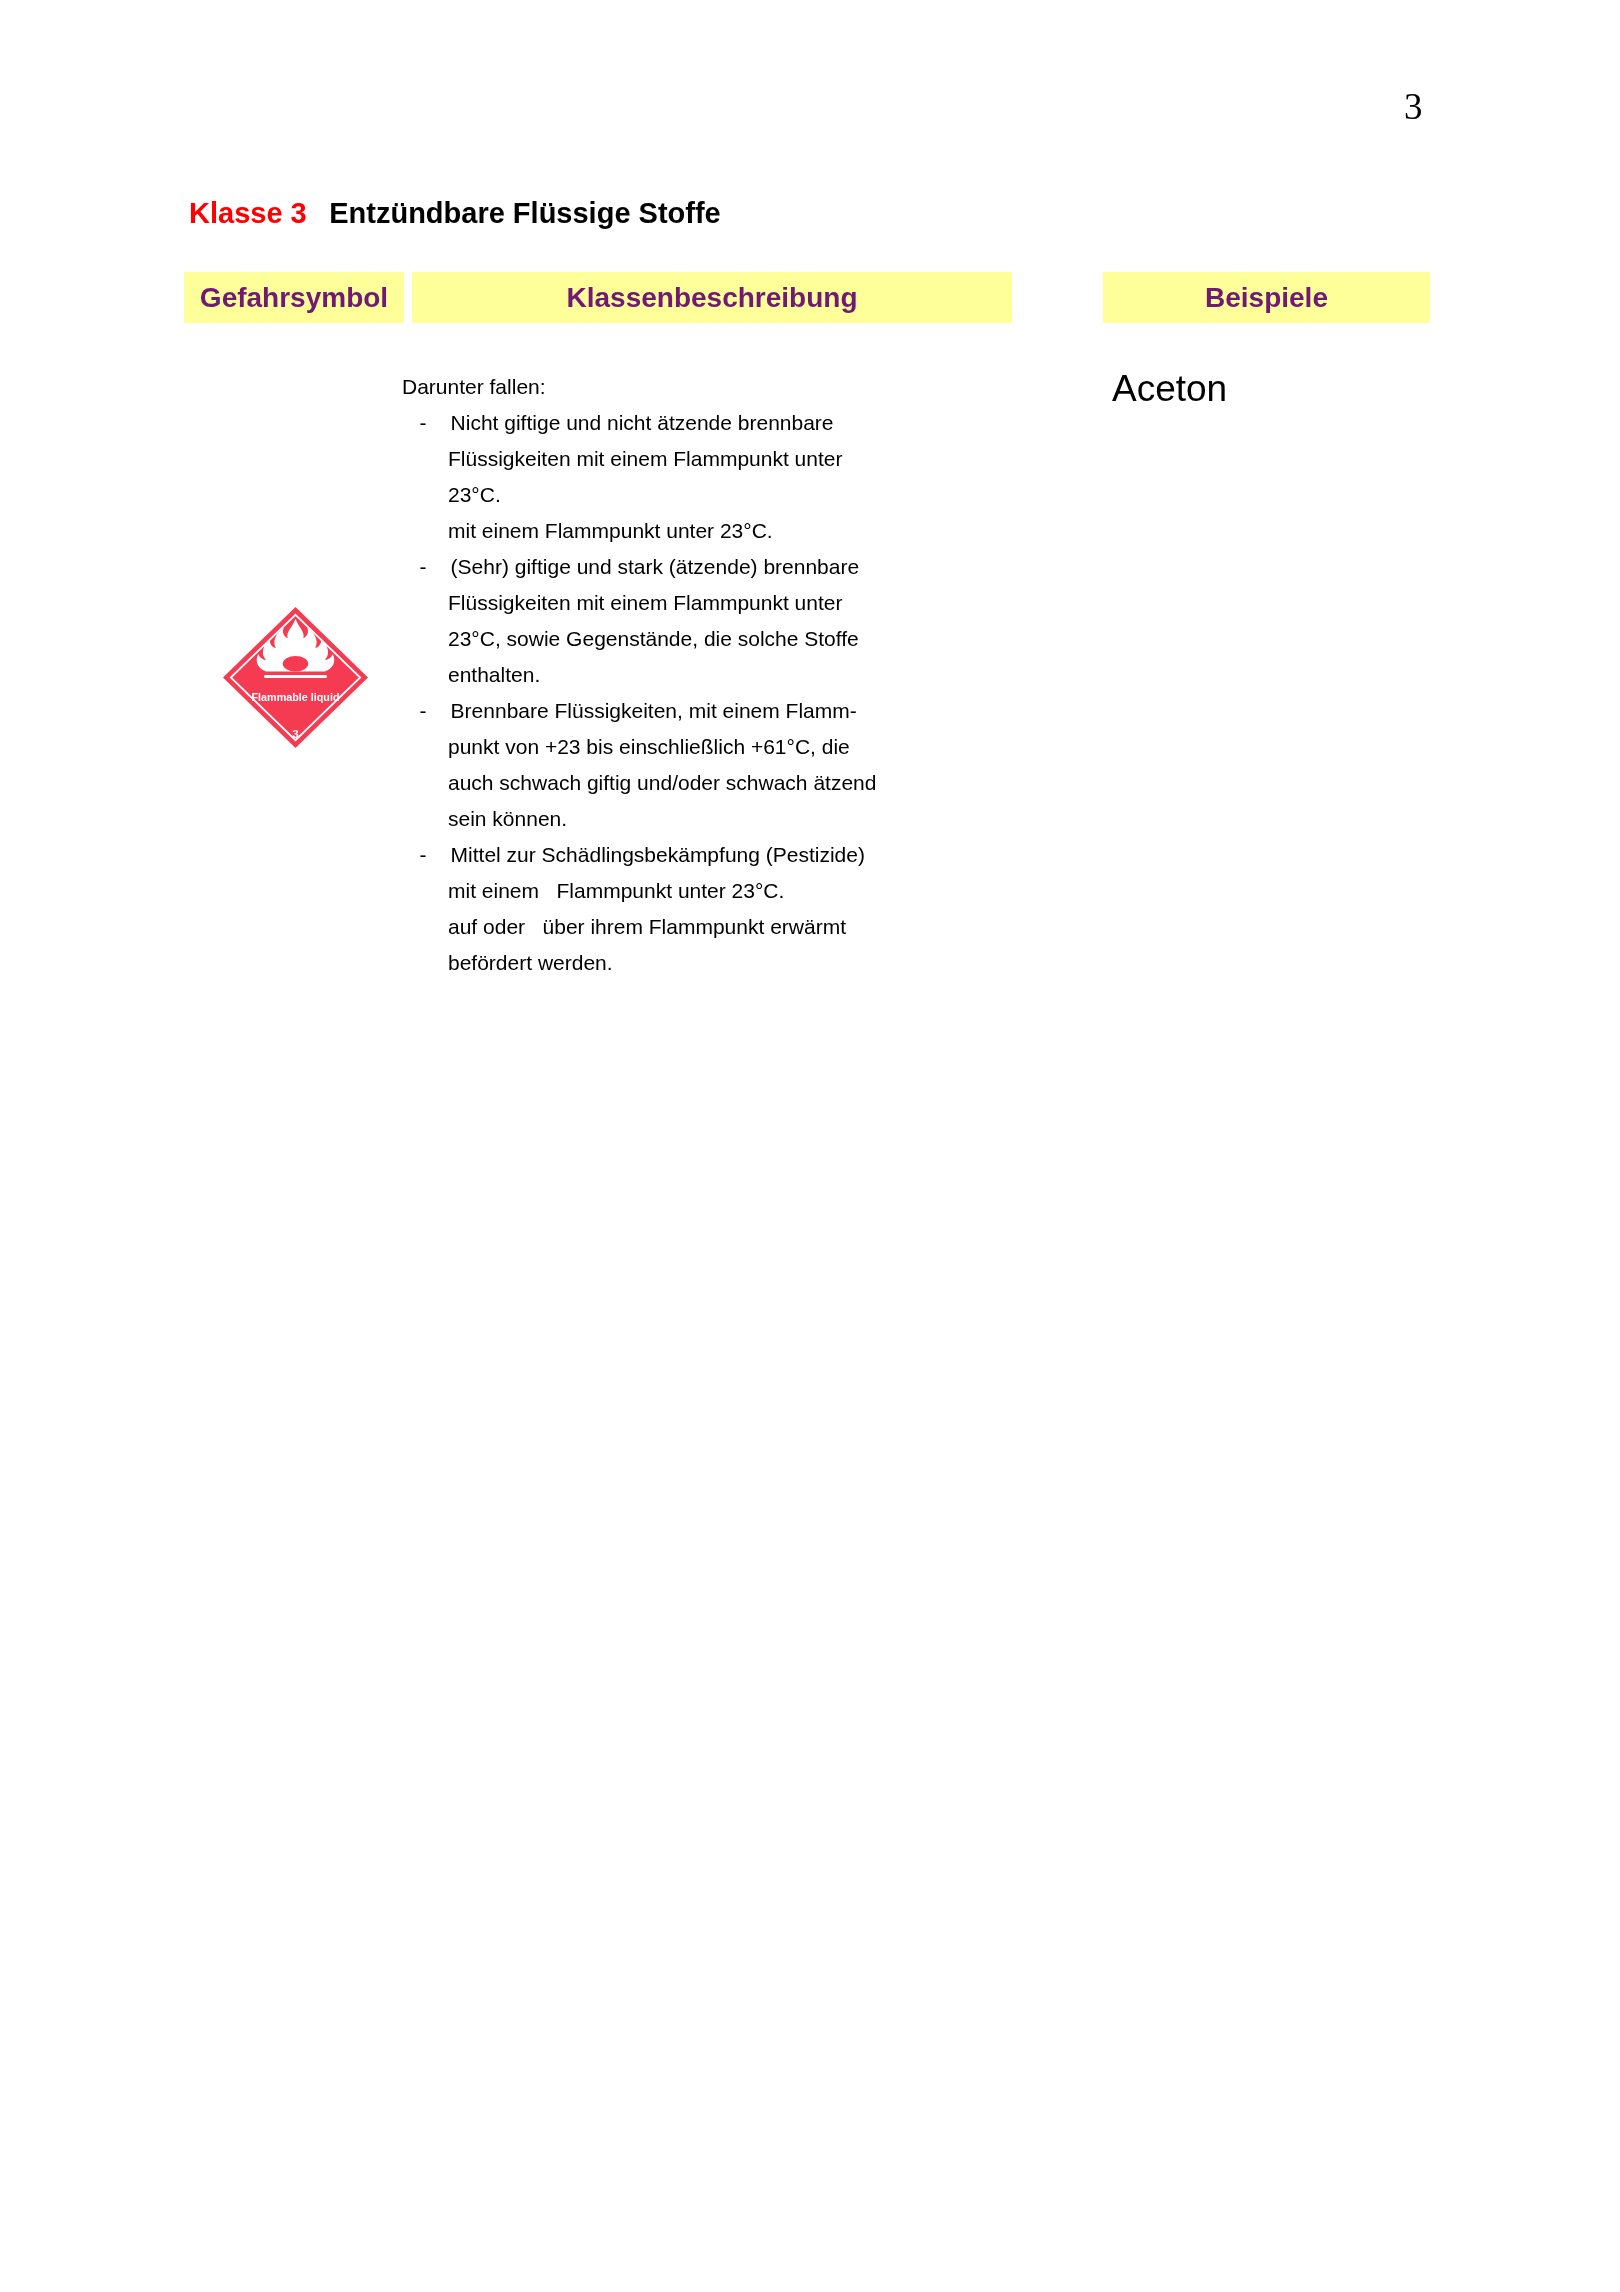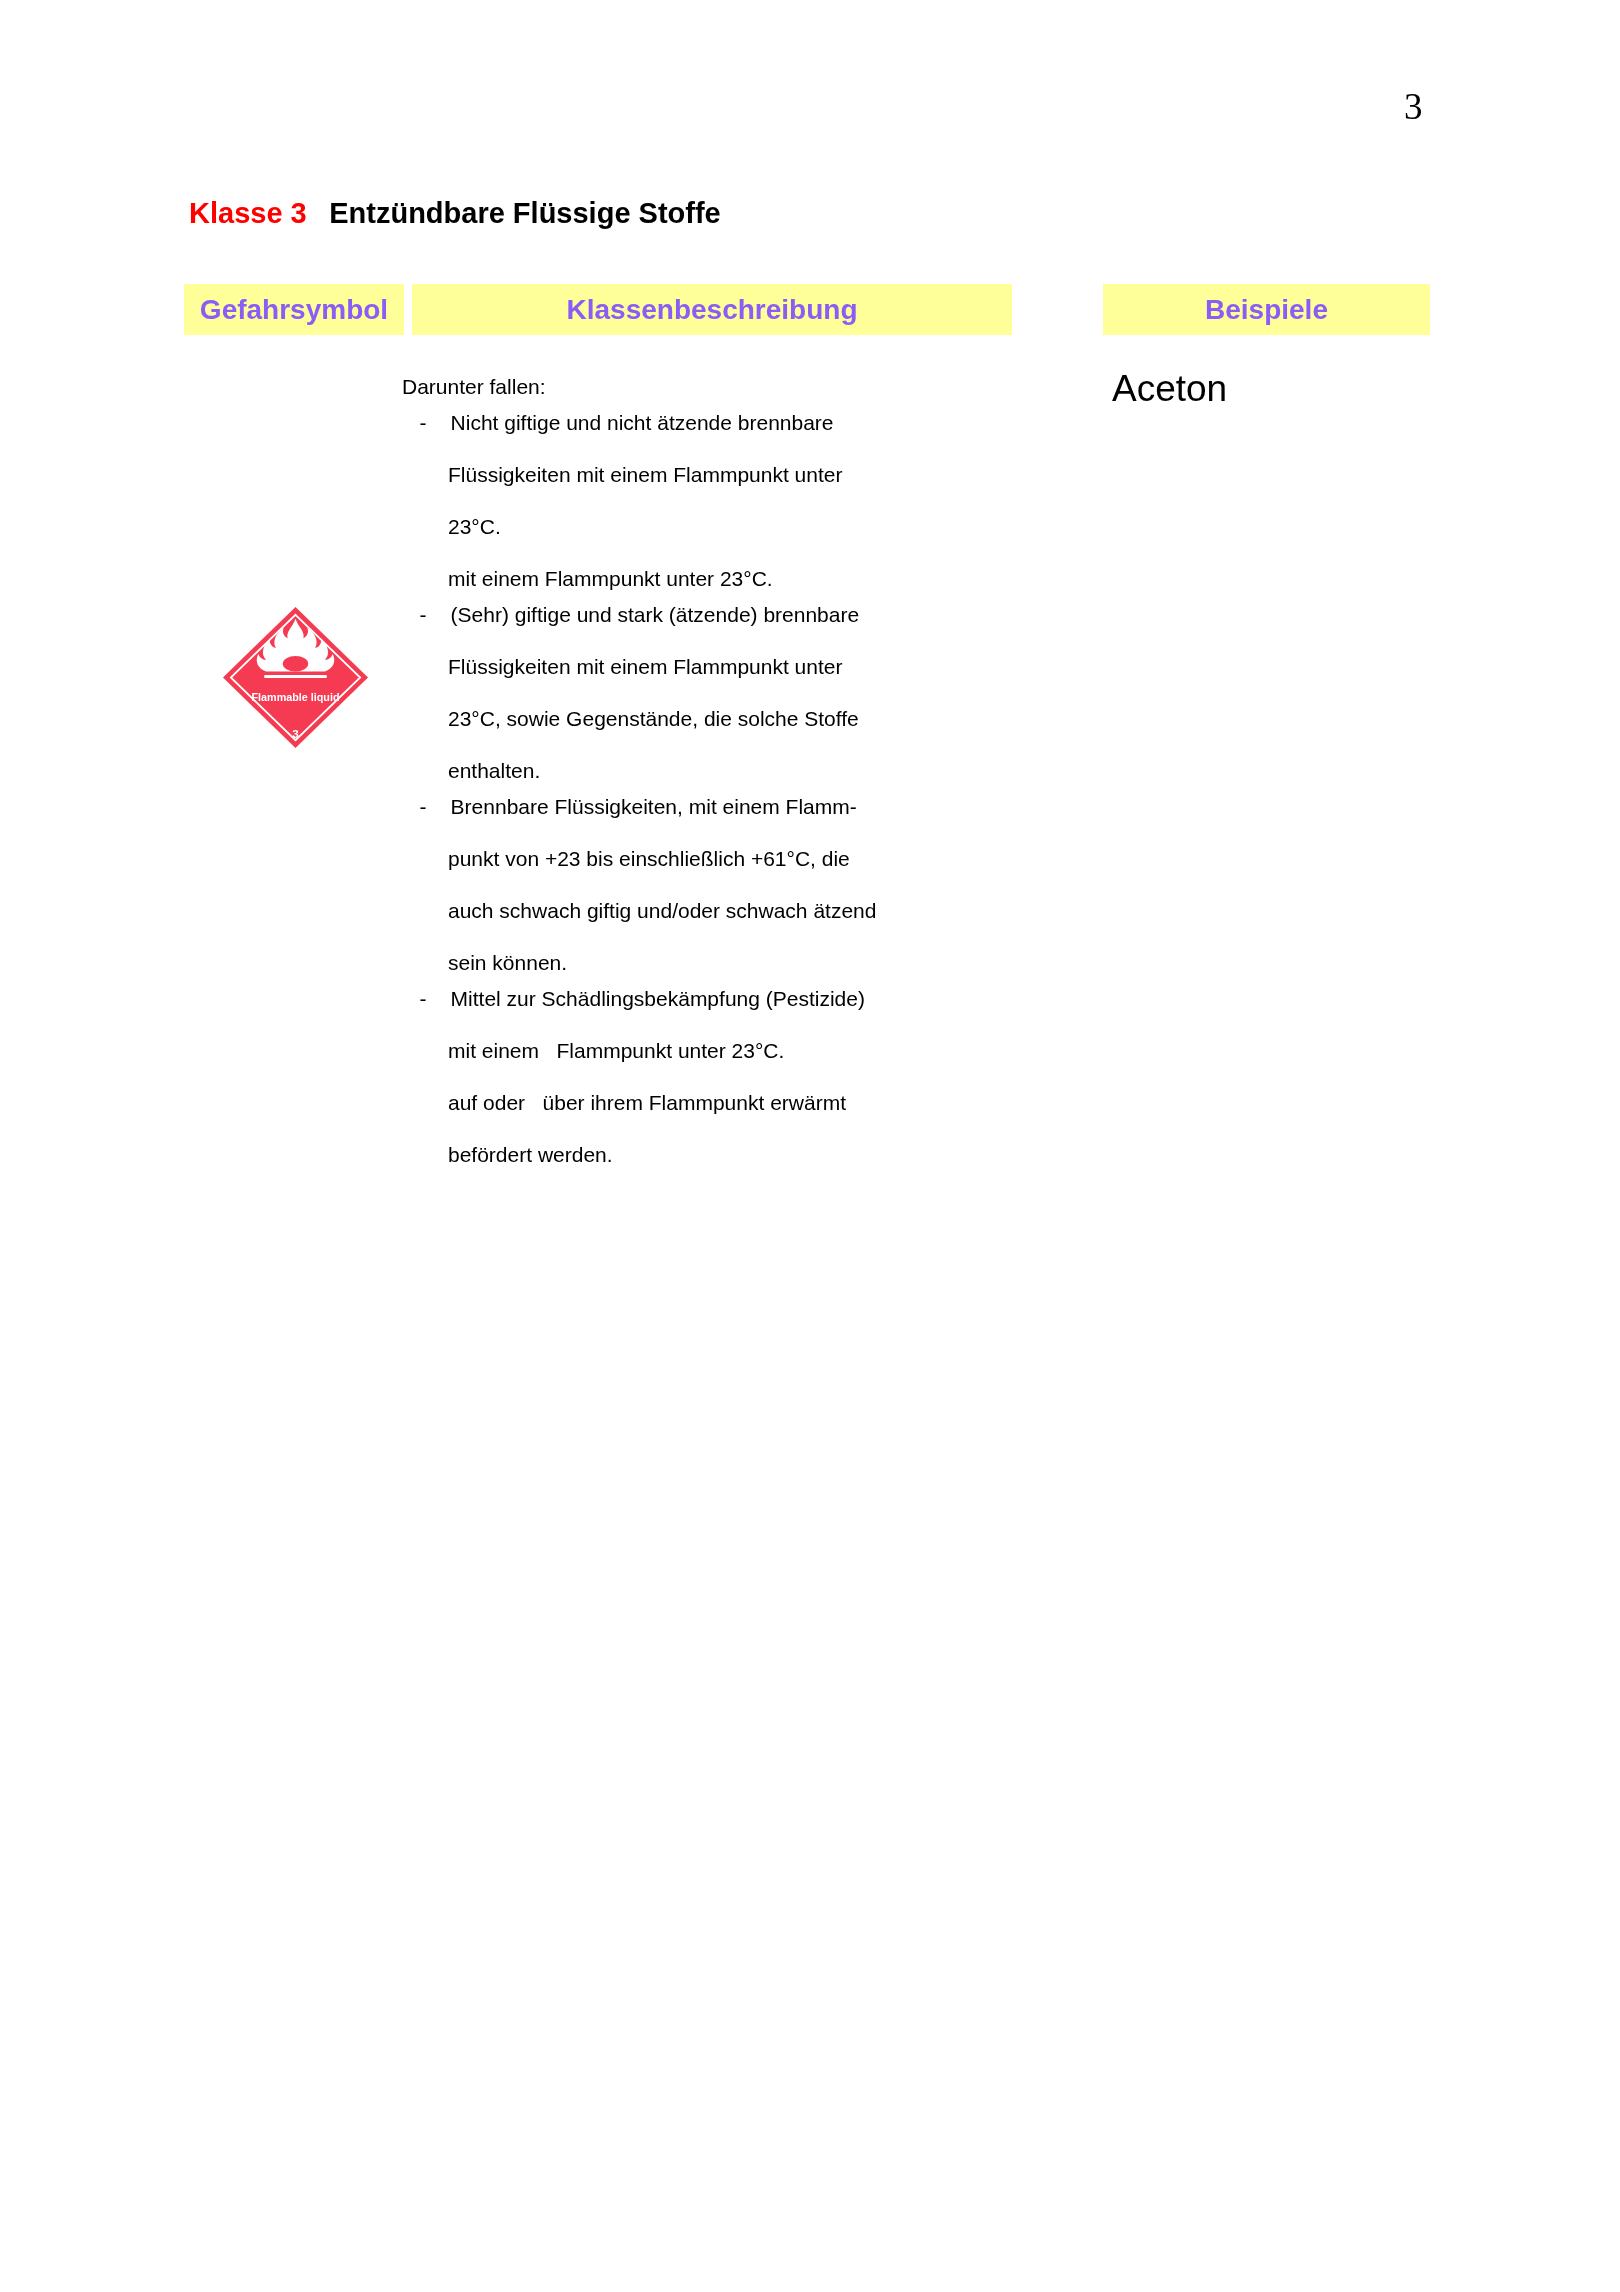--- a/index.html
+++ b/index.html
@@ -33,29 +33,29 @@
     top:197px;
     font-size:29px;
     font-weight:bold;
     line-height:33px;
     white-space:nowrap;
   }
   .class-title .klasse{color:var(--title-red);}
   .class-title .subject{color:#000;margin-left:22.5px;}
   .header-cell{
     position:absolute;
-    top:284px;
+    top:272px;
     height:51px;
     background:var(--header-yellow);
     display:flex;
     align-items:center;
     justify-content:center;
     font-size:28px;
     font-weight:bold;
-    color:#8b5cf6;
+    color:#701a75;
   }
   .cell-symbol{left:184px;width:220px;}
   .cell-desc{left:412px;width:600px;}
   .cell-examples{left:1103px;width:327px;}
   .placard{
     position:absolute;
     left:220px;
     top:604px;
     width:151px;
     height:147px;
@@ -68,21 +68,21 @@
     font-size:21px;
     line-height:36px;
   }
   .desc-line{white-space:pre-wrap;}
   .desc-line .dash{
     display:inline-block;
     width:31px;
     text-align:left;
   }
   .desc-line.bullet{padding-left:17.6px;}
-  .desc-line.cont{padding-left:46px;margin-top:16px;}
+  .desc-line.cont{padding-left:46px;}
   .example-value{
     position:absolute;
     left:1112px;
     top:371px;
     font-size:37px;
     line-height:36px;
   }
   .placard-label-text{
     font-family:"Liberation Sans",sans-serif;
     font-weight:bold;

